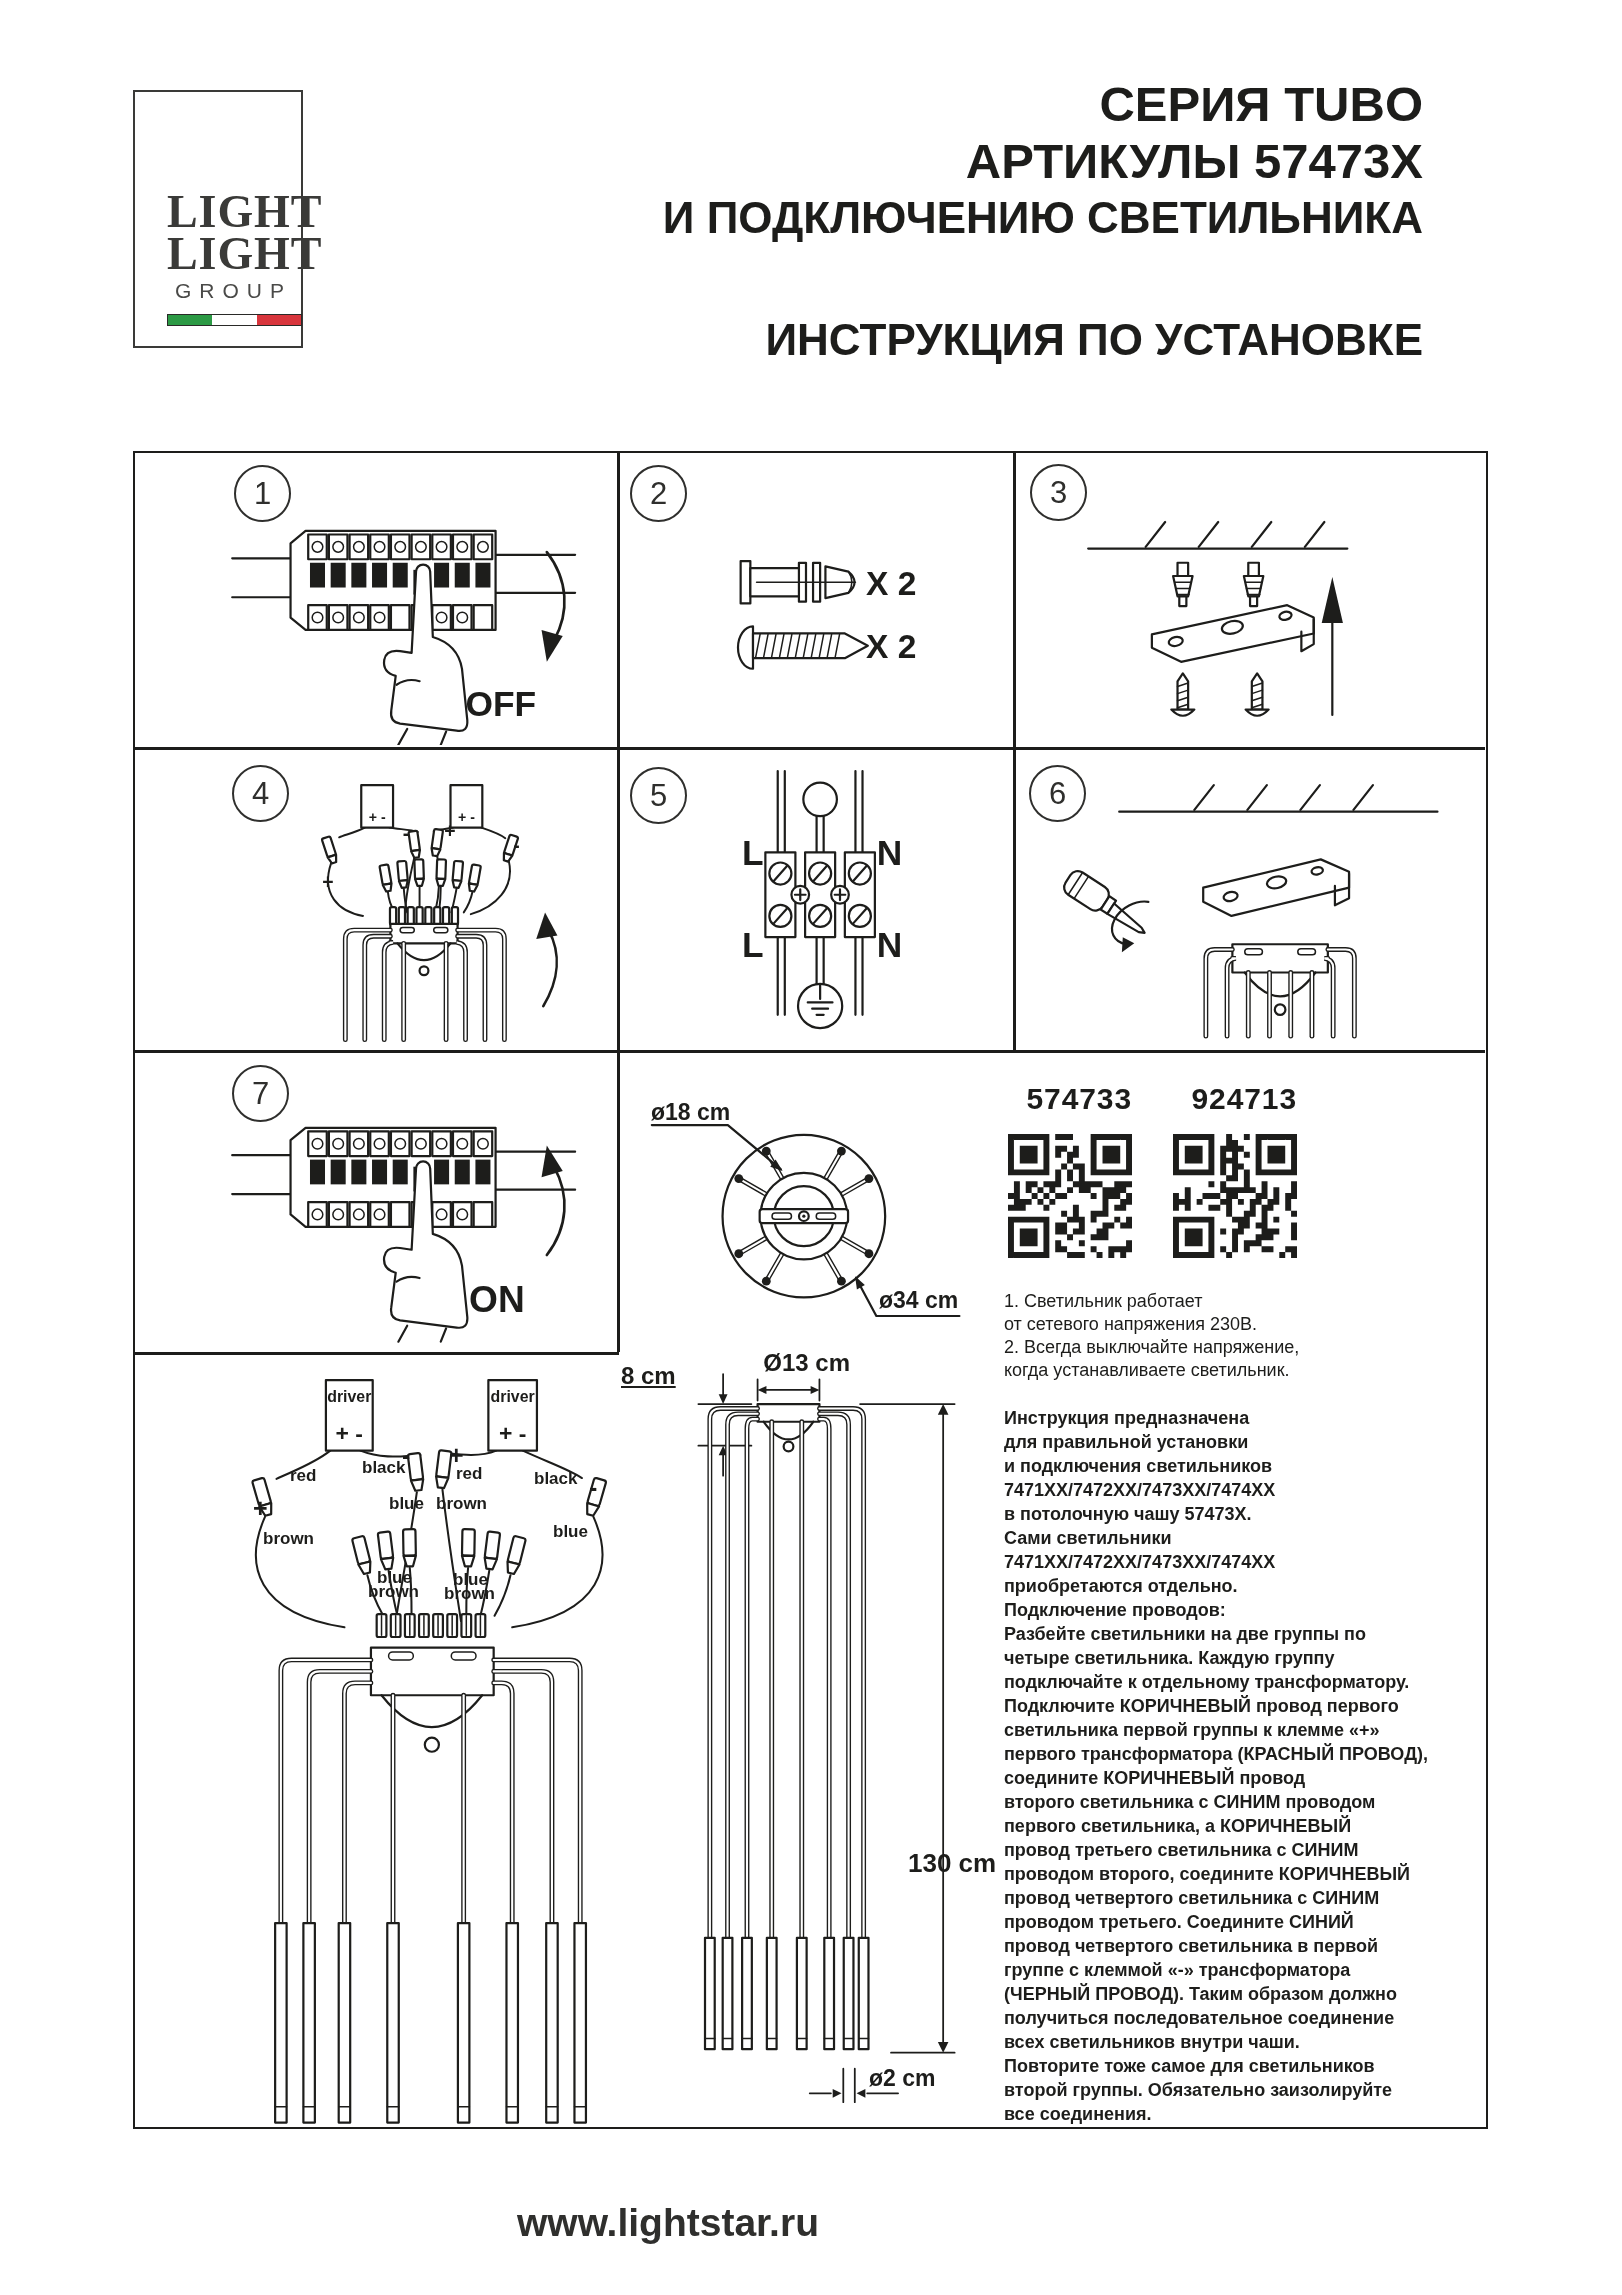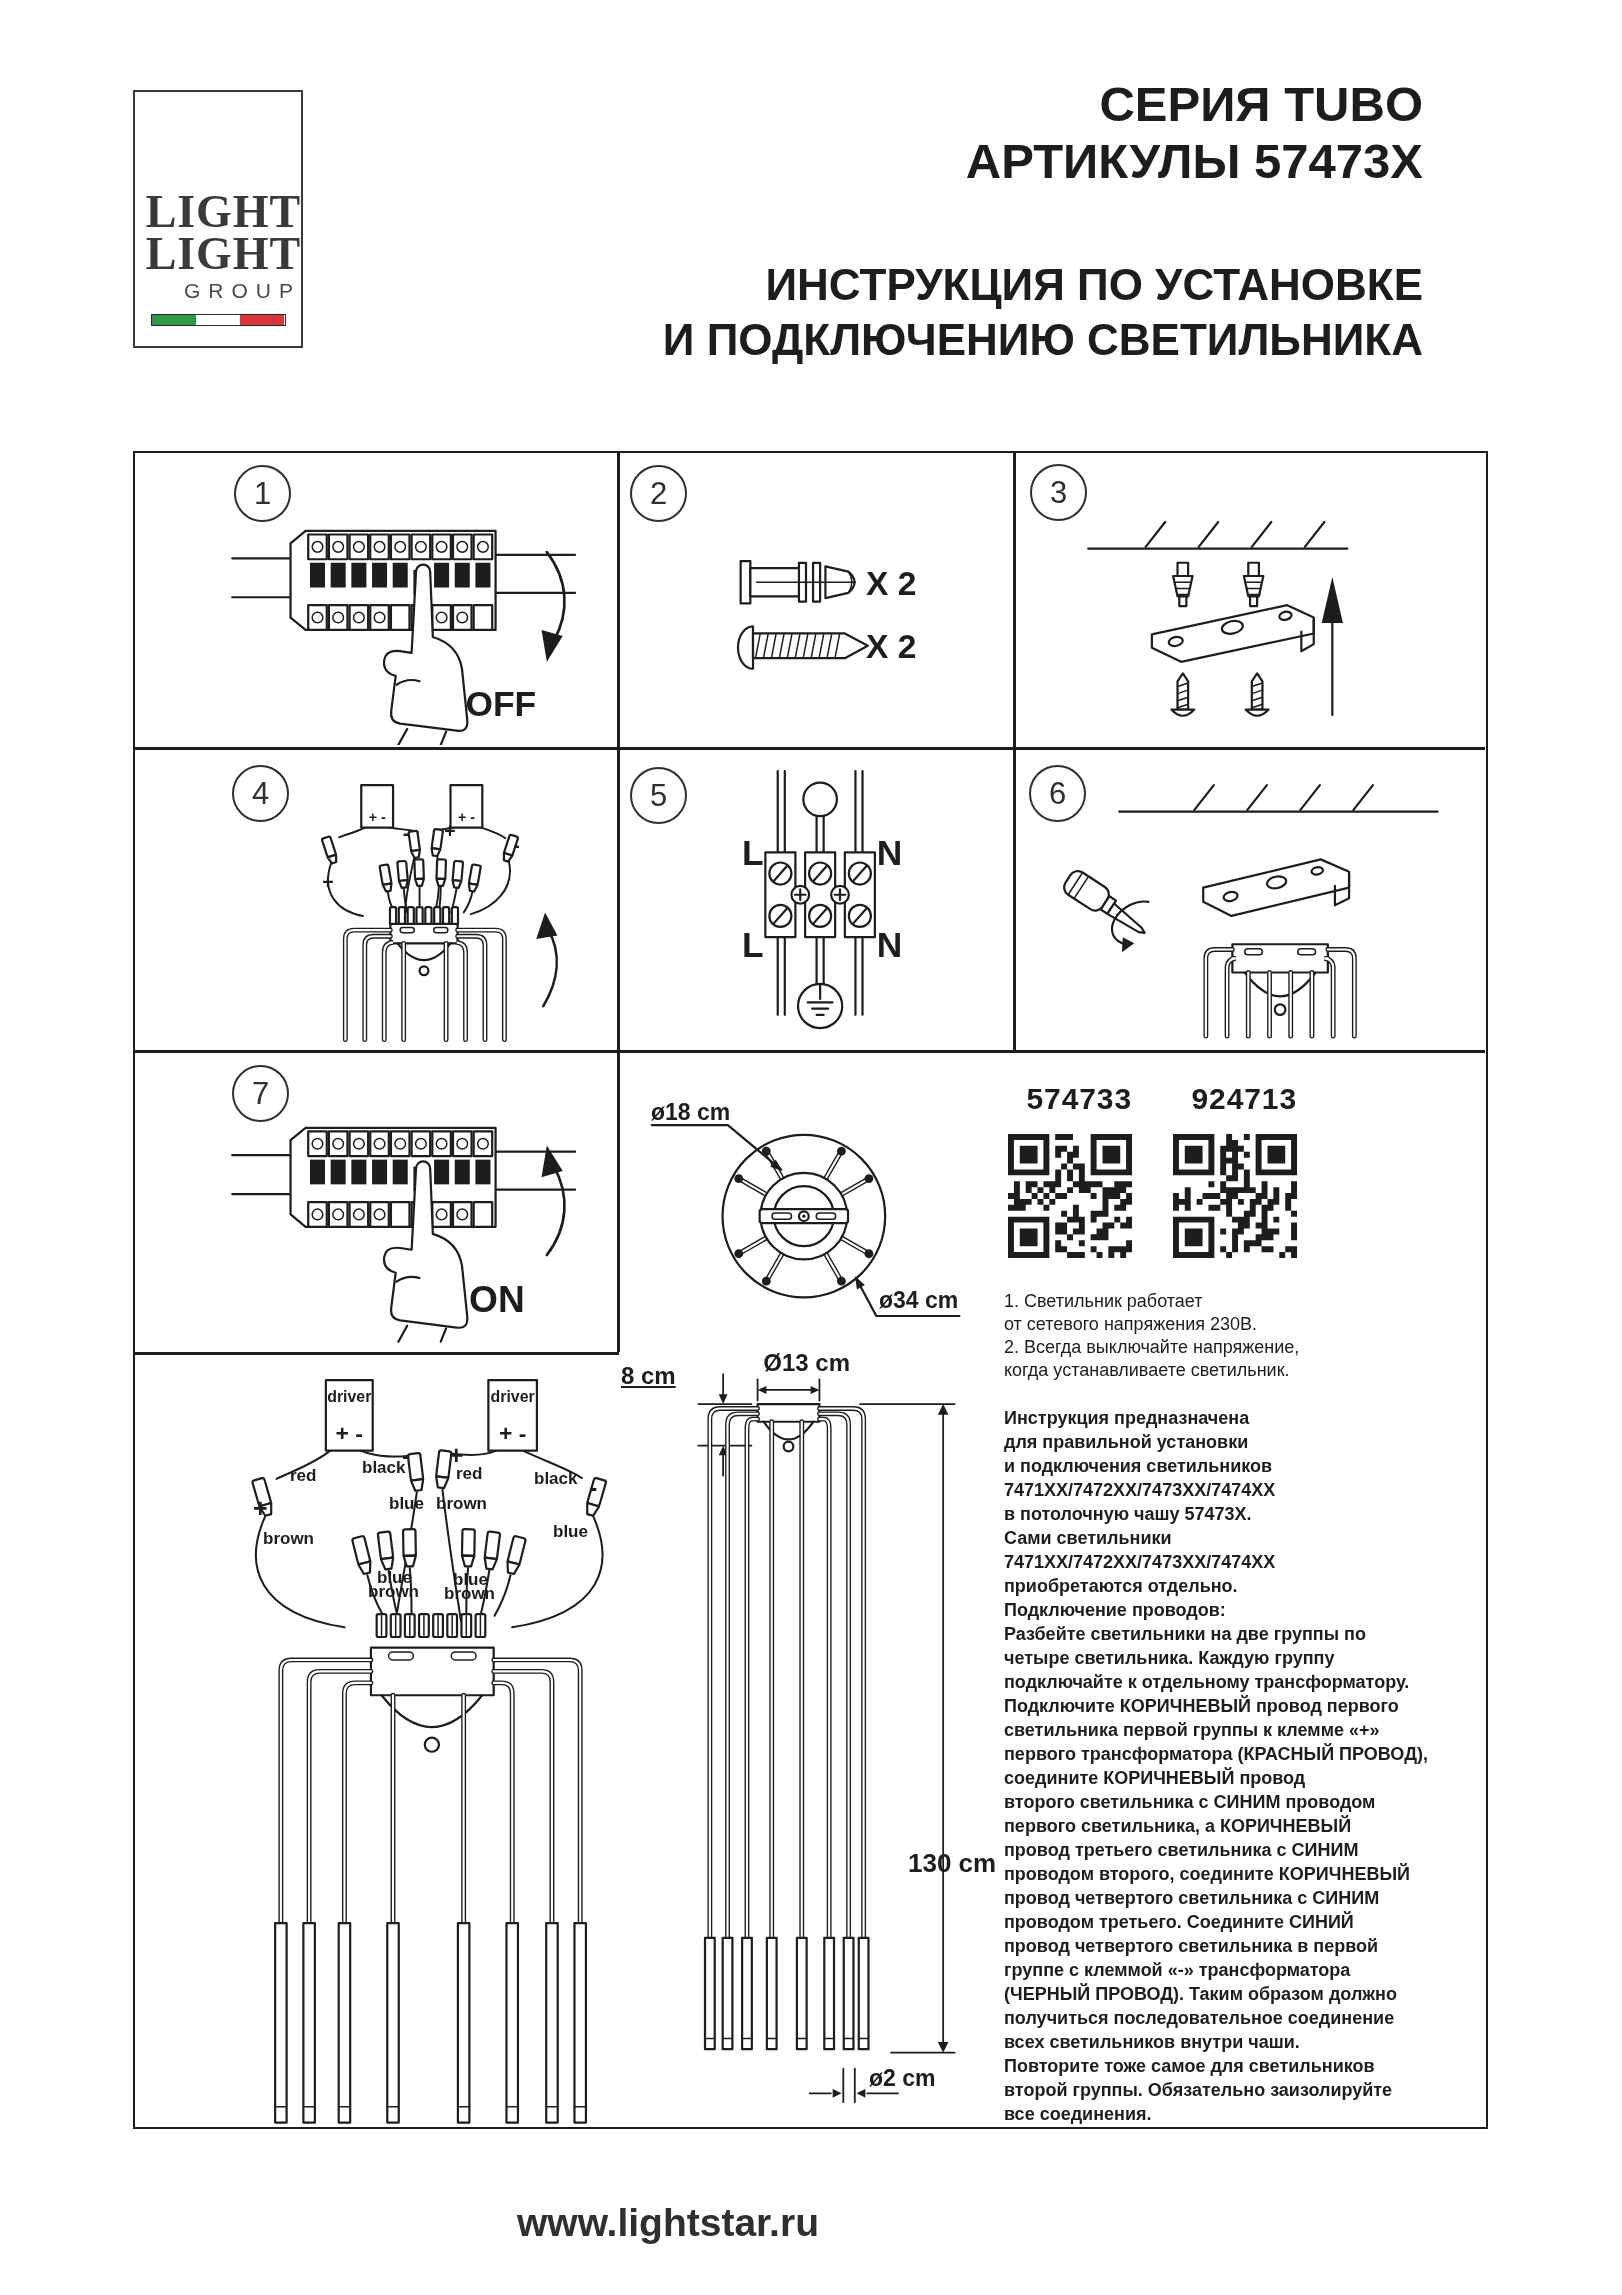--- a/index.html
+++ b/index.html
@@ -1,21 +1,21 @@
 <!DOCTYPE html>
 <html style="font-size:14px"><head>
 <meta charset="utf-8">
 <style>
   html,body{margin:0;padding:0;background:#9a9a9a;}
   .page{position:relative;width:1623px;height:2295px;background:#ffffff;
         font-family:"Liberation Sans",sans-serif;color:#1d1d1b;overflow:hidden;margin:0 auto;}
   .abs{position:absolute;}
   
   .logo-box{position:absolute;left:133px;top:90px;width:170px;height:258px;border:2.7px solid #3a3a38;
-            box-sizing:border-box;text-align:right;}
+            box-sizing:border-box;text-align:left;padding-left:32px;}
   .logo-light,.logo-star{font-family:"Liberation Serif",serif;font-weight:bold;font-size:46px;color:#3a3a38;line-height:42px;letter-spacing:0.9px;}
   .logo-light{margin-top:99px;}
   .logo-group{font-size:21px;letter-spacing:8px;color:#4a4a48;margin-top:3.5px;text-indent:8px;}
   .logo-flag{width:133px;height:9.7px;border:1.8px solid #2a2a28;margin:11.5px auto 0;display:flex;}
   .logo-flag div{flex:1;}
   .head-right{position:absolute;right:200px;top:76px;text-align:right;}
   .h-series{font-size:49px;font-weight:bold;line-height:57px;letter-spacing:0px;}
   .h-title{font-size:44px;font-weight:bold;line-height:55px;margin-top:67px;}
   
   .grid{position:absolute;left:133px;top:451px;width:1355px;height:1678px;border:2.7px solid #1d1d1b;box-sizing:border-box;}
@@ -50,22 +50,22 @@
     <div class="logo-flag">
       <div style="background: rgb(44, 154, 69);"></div>
       <div style="background: rgb(255, 255, 255);"></div>
       <div style="background: rgb(216, 53, 60);"></div>
     </div>
   </div>
 
   <div class="head-right">
     <div class="h-series">СЕРИЯ TUBO</div>
     <div class="h-series">АРТИКУЛЫ 57473X</div>
+    <div class="h-title" style="margin-top:0;">И ПОДКЛЮЧЕНИЮ СВЕТИЛЬНИКА</div>
     <div class="h-title">ИНСТРУКЦИЯ ПО УСТАНОВКЕ</div>
-    <div class="h-title" style="margin-top:0;">И ПОДКЛЮЧЕНИЮ СВЕТИЛЬНИКА</div>
   </div>
 
   <div class="grid">
     <div class="gl" style="left:482px;top:0;width:2.7px;height:899px;"></div>
     <div class="gl" style="left:878px;top:0;width:2.7px;height:597px;"></div>
     <div class="gl" style="left:0;top:294px;width:1350px;height:2.7px;"></div>
     <div class="gl" style="left:0;top:597px;width:1350px;height:2.7px;"></div>
     <div class="gl" style="left:0;top:899px;width:484px;height:2.7px;"></div>
   </div>
 

